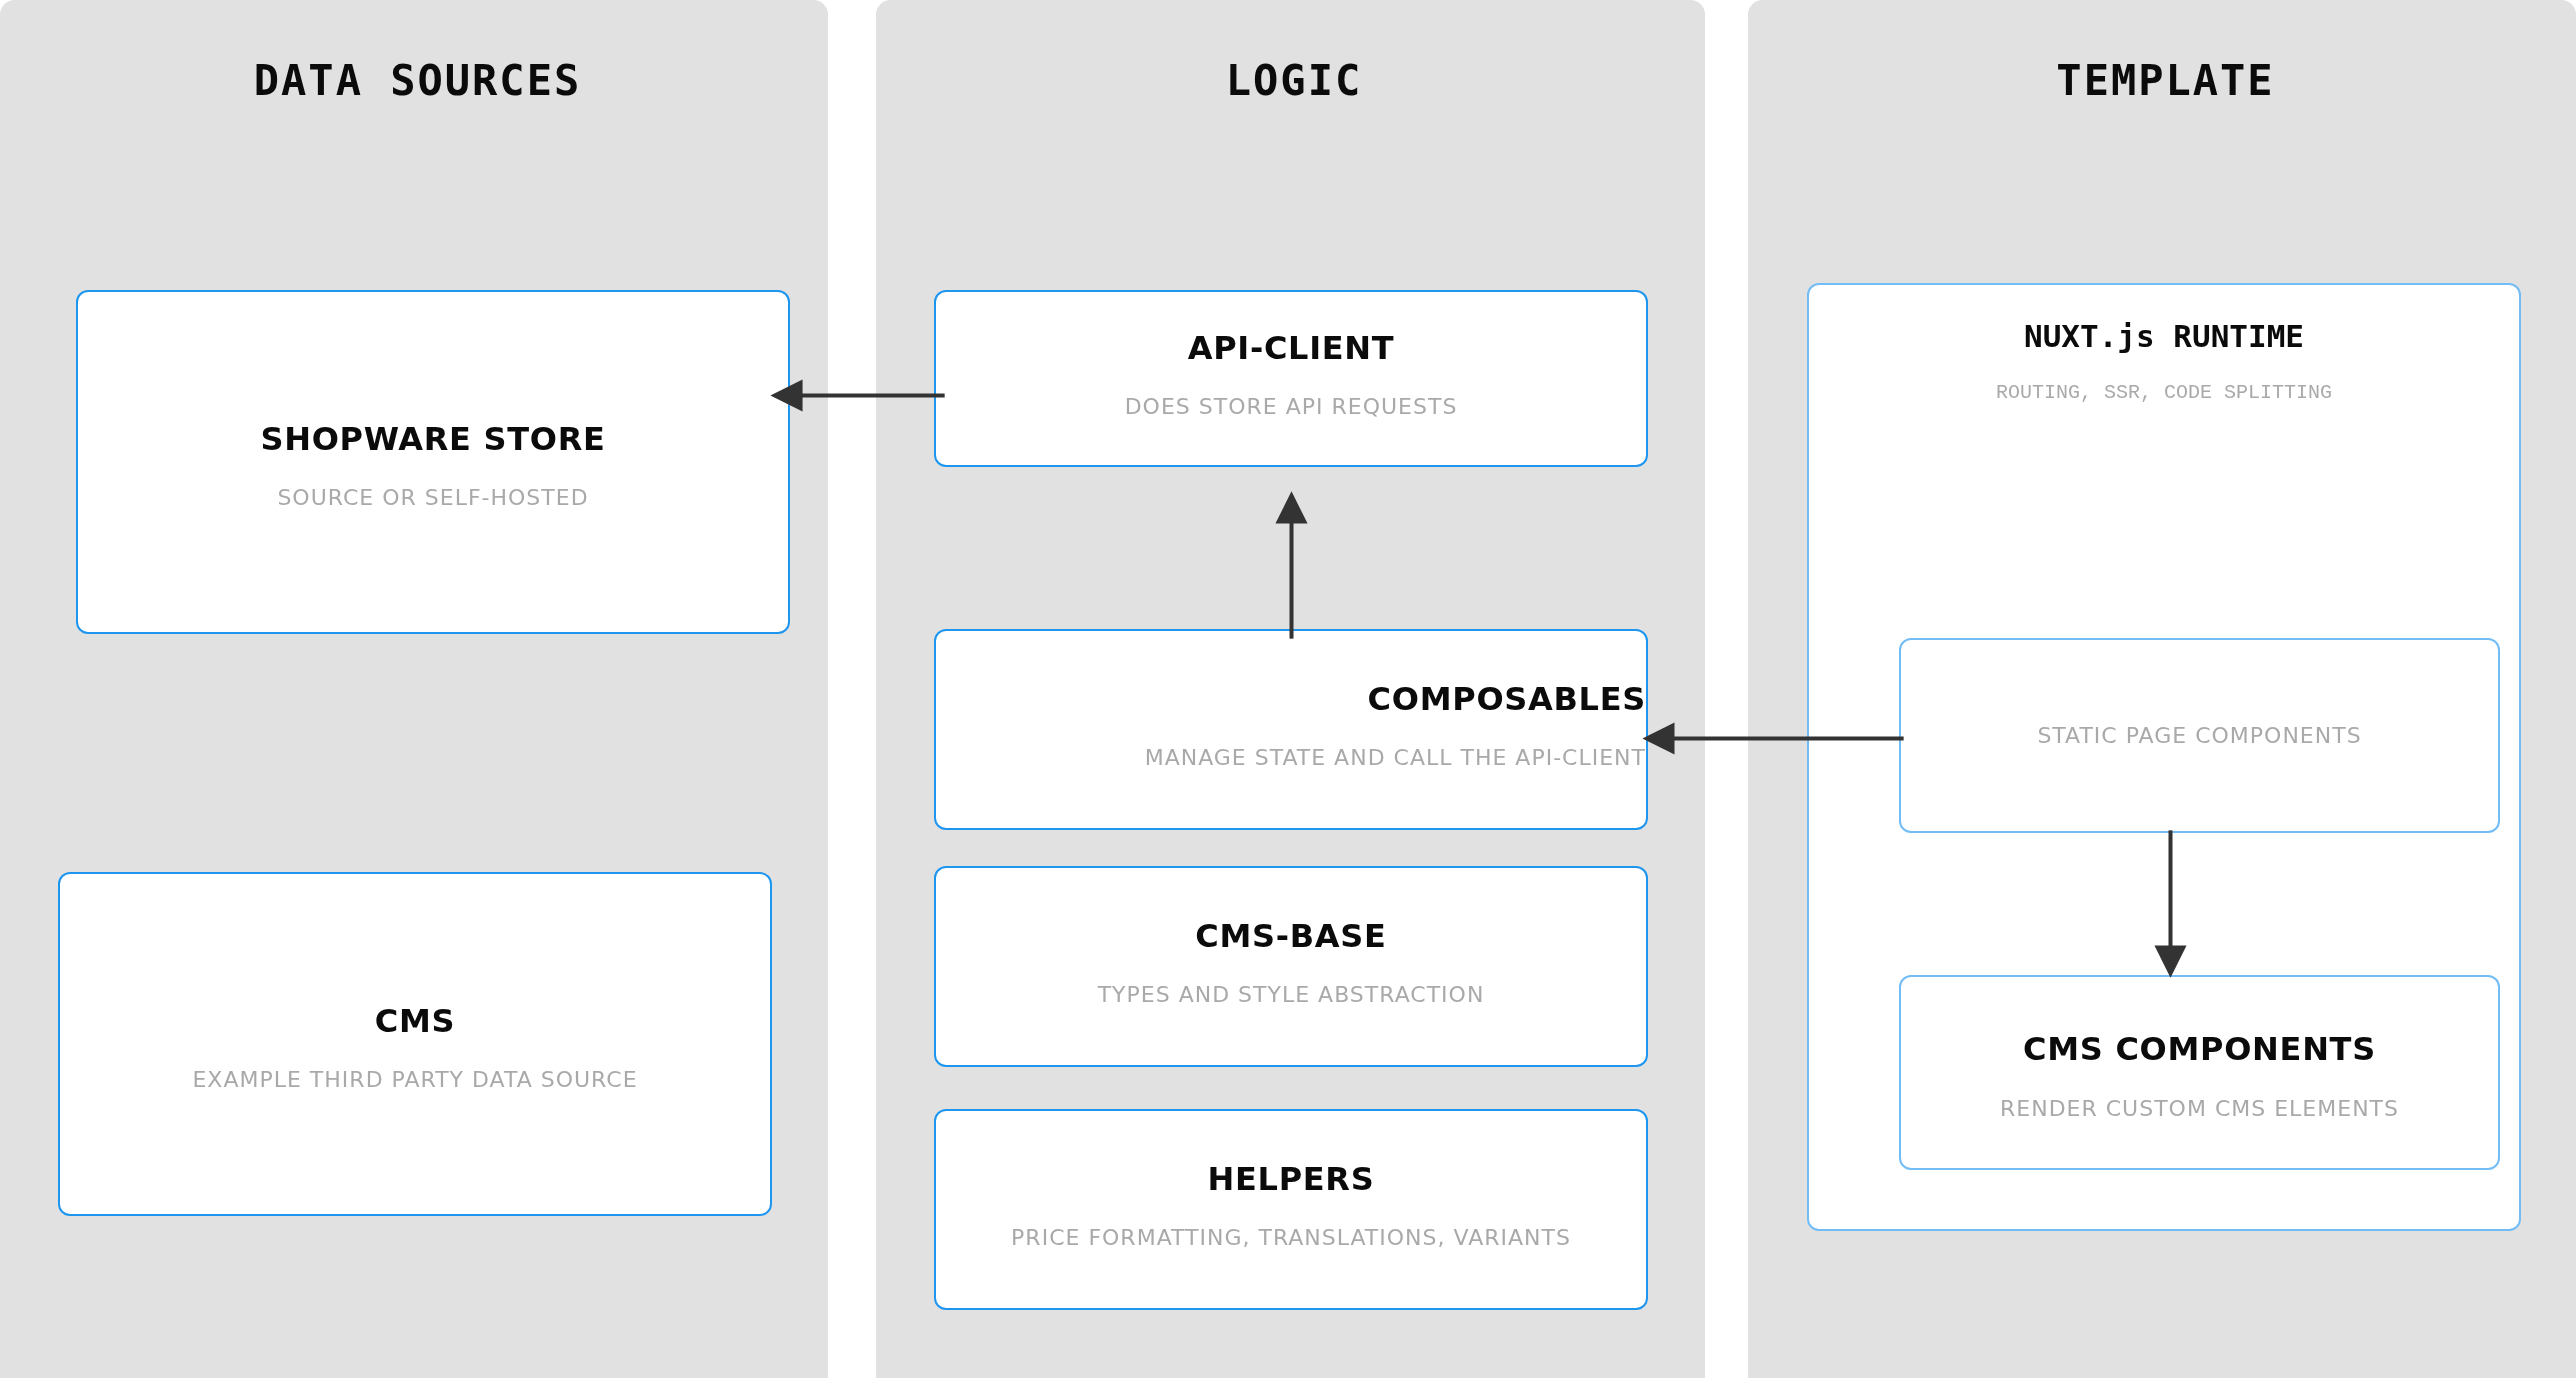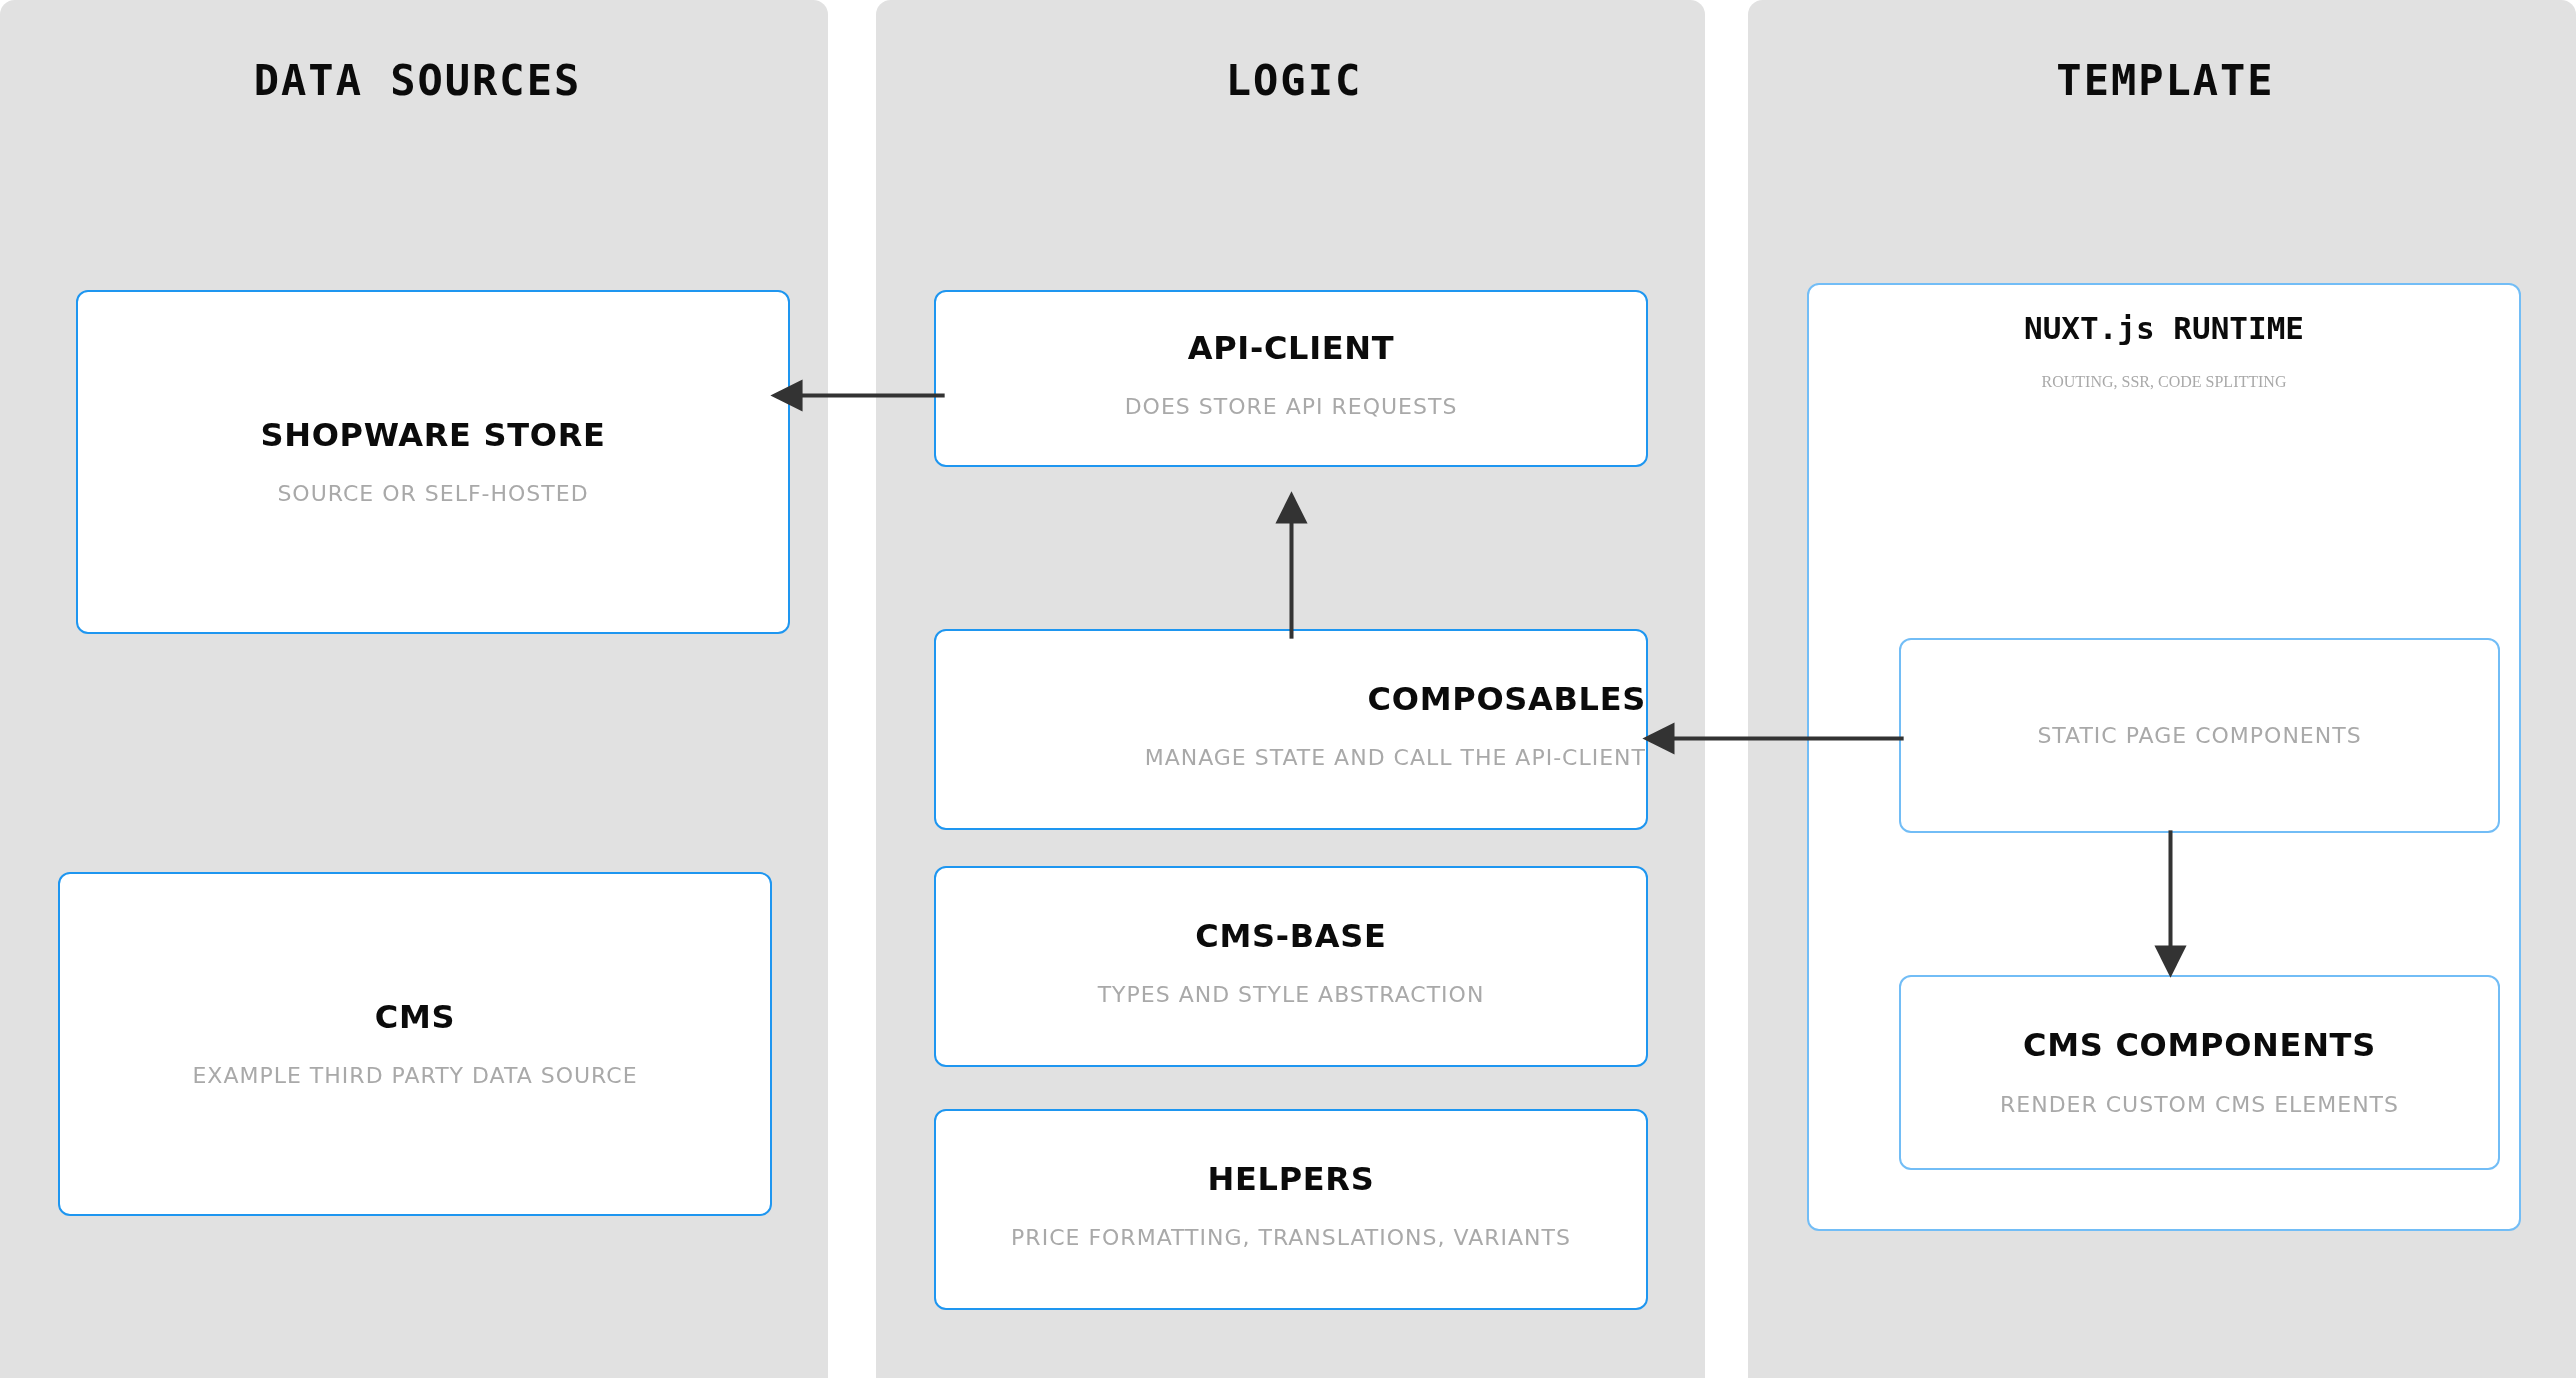--- a/index.html
+++ b/index.html
@@ -44,42 +44,43 @@
   .card.light{ border-color:#72bdf6; border-width:2.7px;}
   .card .title{
     font-family:"DejaVu Sans","Liberation Sans",sans-serif;
     font-weight:700;
     font-size:32px;
     letter-spacing:0.7px;
     color:#0b0b0b;
     text-align:center;
     white-space:nowrap;
     line-height:1.05;
+    margin-top:8px;
   }
   .card .subtitle{
     font-family:"DejaVu Sans","Liberation Sans",sans-serif;
     font-weight:400;
     font-size:22px;
     letter-spacing:1px;
     color:#a9a9a9;
     text-align:center;
     white-space:nowrap;
     line-height:1.05;
   }
   .card .title + .subtitle{ margin-top:29.5px; }
 
   
   .card.mono-title .title{
     font-family:"DejaVu Sans Mono","Liberation Mono",monospace;
     font-size:31px;
     letter-spacing:0px;
   }
   .card.mono-title .subtitle{
-    font-family:Liberation Serif, serif;
-    font-size:16px;
+    font-family:Liberation Mono, monospace;
+    font-size:20px;
     letter-spacing:0px;
   }
 
   
   #card-shopware { left:76px;  top:290px;  width:714px; height:344px; }
   #card-cms      { left:58px;  top:872px; width:714px; height:344px; }
 
   #card-apiclient   { left:934px; top:290px;  width:714px; height:177px; }
   #card-composables { left:934px; top:629px;  width:714px; height:201px;align-items:flex-end; }
   #card-cmsbase     { left:934px; top:866px; width:714px; height:201px; }

